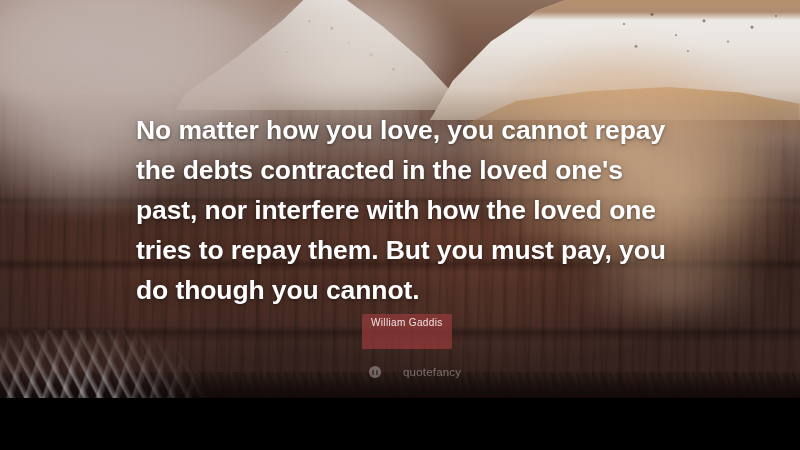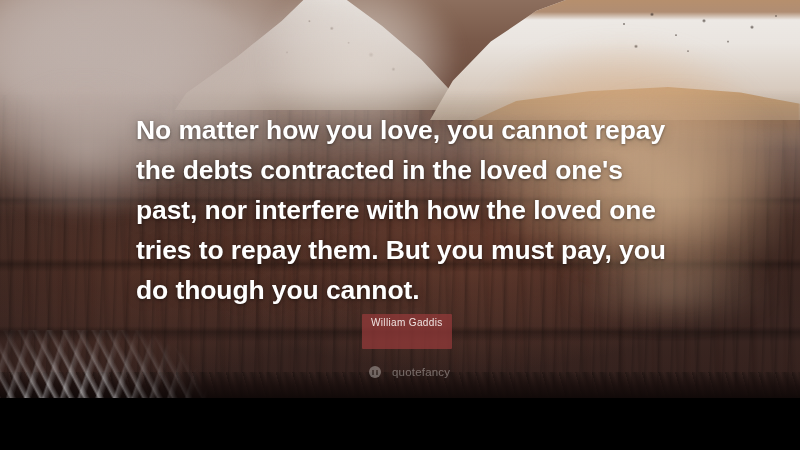--- a/index.html
+++ b/index.html
@@ -245,21 +245,21 @@
     line-height: 12px;
     white-space: nowrap;
   }
 
   #watermark {
     position: absolute;
     left: 369px;
     top: 366px;
     display: flex;
     align-items: center;
-    gap: 11px;
+    gap: 22px;
     opacity: 0.40;
   }
   #watermark-mark {
     width: 12px; height: 12px;
     border-radius: 50%;
     background: #d9d4d0;
     display: flex; align-items: center; justify-content: center;
   }
   #watermark-mark span {
     display: block;

